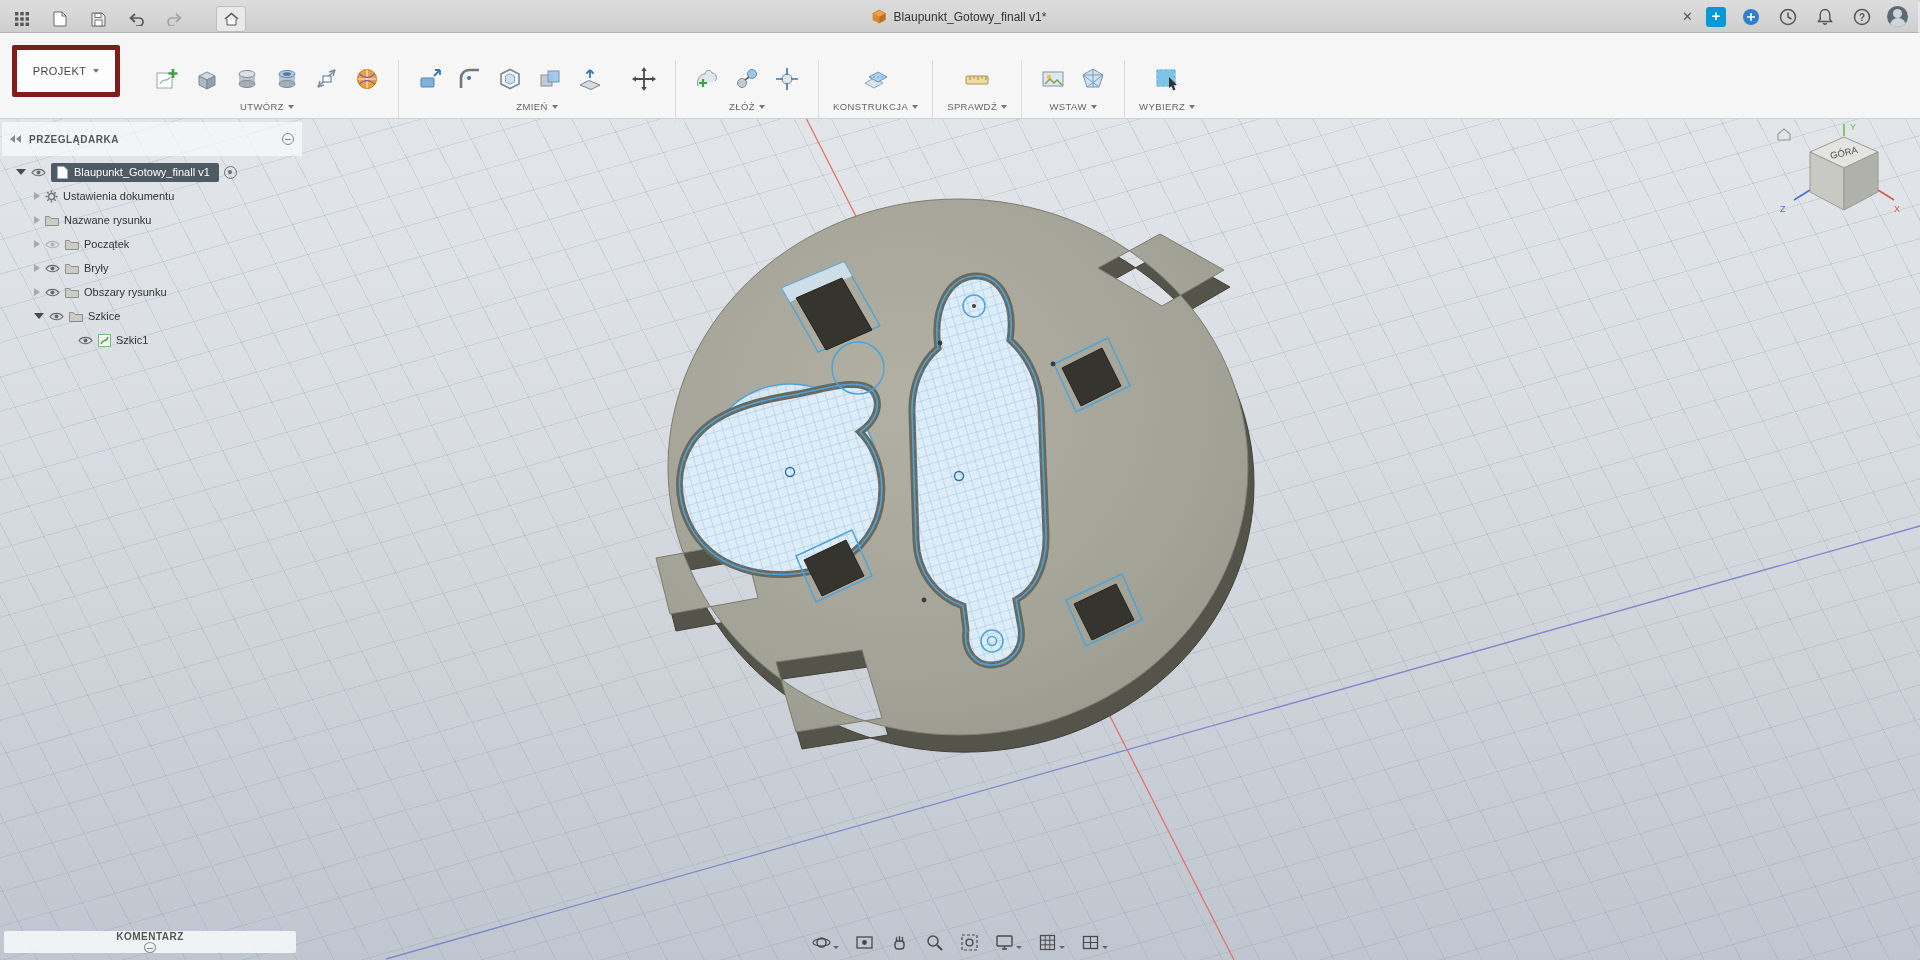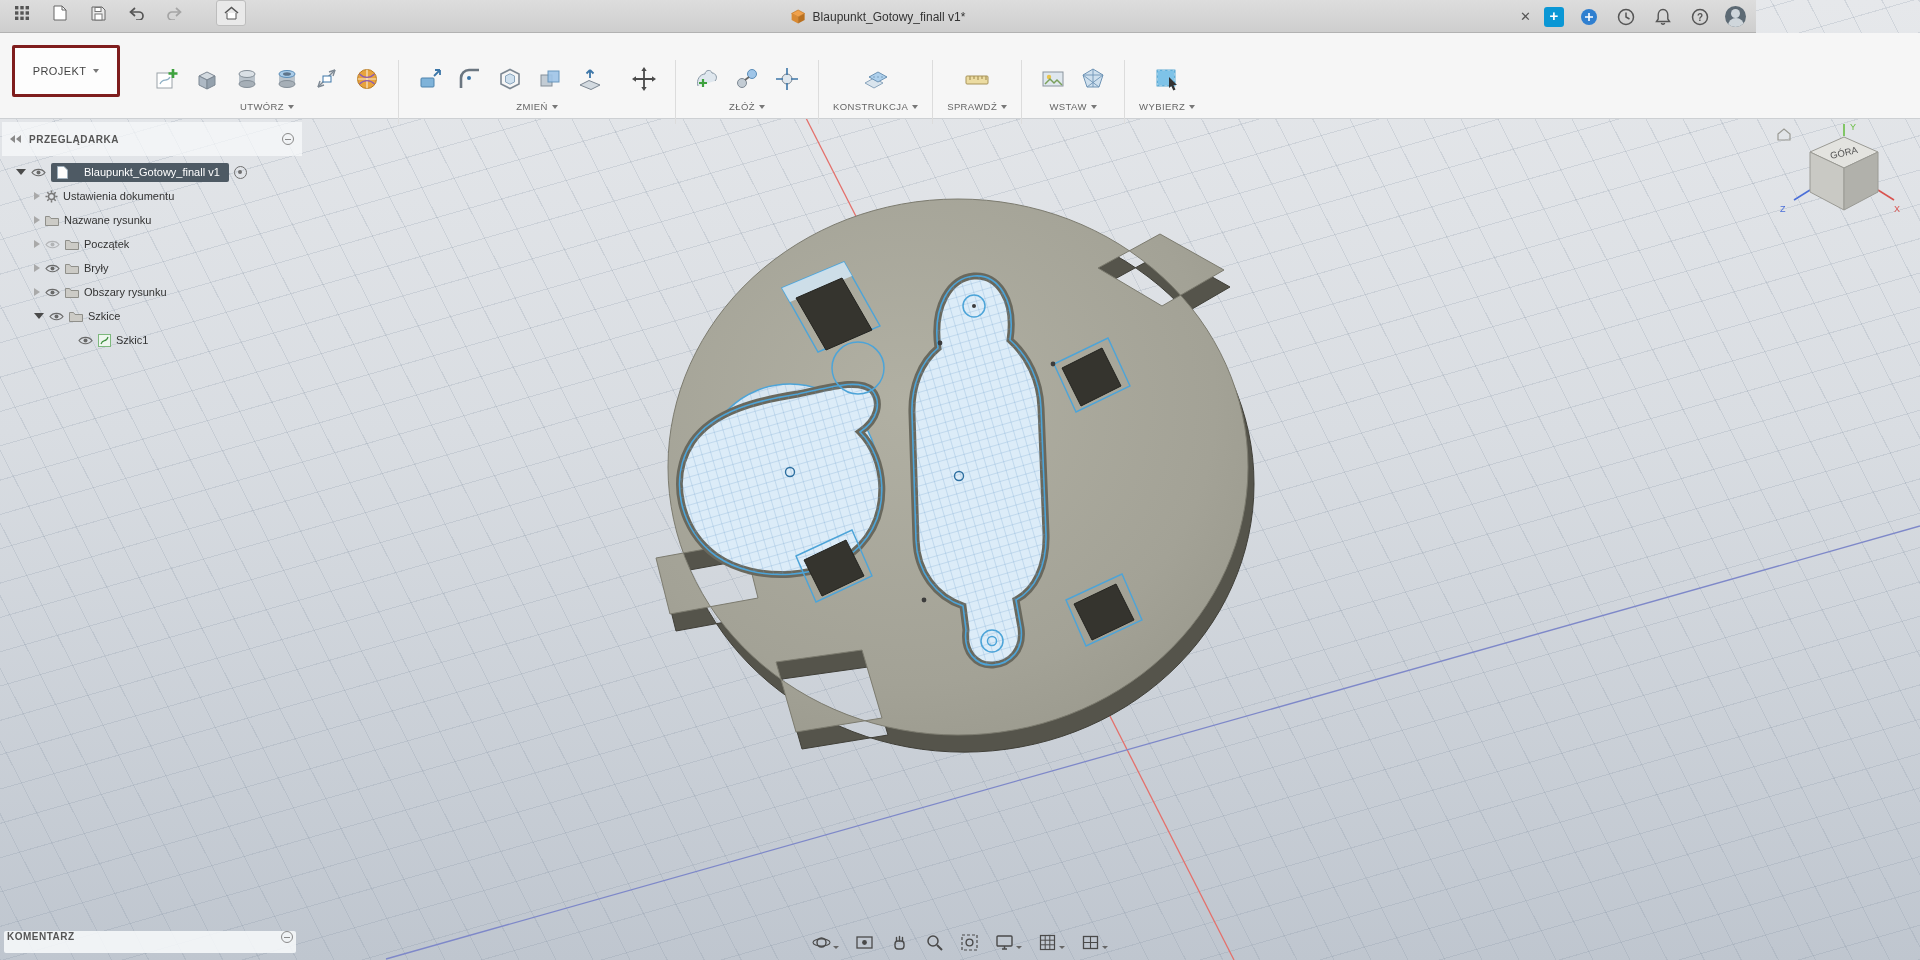--- a/index.html
+++ b/index.html
@@ -10,42 +10,42 @@
   
   .canvas { position:absolute; inset:0; z-index:0;
     background-image:
       repeating-linear-gradient(63deg,  rgba(125,140,158,.20) 0 1px, transparent 1px 33px),
       repeating-linear-gradient(-16deg, rgba(125,140,158,.20) 0 1px, transparent 1px 33px),
       linear-gradient(180deg,#e6e8eb 0%, #d9dde2 45%, #bfc6cf 100%);
   }
   .scene { position:absolute; inset:0; width:100%; height:100%; }
 
   
-  .titlebar { position:absolute; left:0; top:0; width:1756px; height:33px; z-index:30;
+  .titlebar { position:absolute; left:0; top:0; width:1918px; height:33px; z-index:30;
     background:linear-gradient(#dddddd,#cecece); border-bottom:1px solid #b2b2b2;
-    display:flex; align-items:flex-start; }
+    display:flex; align-items:flex-end; }
   .tb-left { display:flex; align-items:center; gap:14px; padding-left:10px; }
   .tb-btn { width:24px; height:24px; display:flex; align-items:center; justify-content:center;
     border-radius:3px; cursor:default; }
   .tb-home { background:#e9e9e9; border:1px solid #bdbdbd; width:30px; height:26px; margin-left:16px; }
   .tb-title { position:absolute; left:50%; top:0; transform:translateX(-50%); height:33px;
     display:flex; align-items:center; gap:7px; font-size:12px; color:#333; }
   .tb-right { position:absolute; right:10px; top:0; height:33px; display:flex; align-items:center; gap:13px; }
   .newtab { width:20px; height:20px; background:#0a97d5; border-radius:3px; color:#fff;
     font-size:15px; line-height:18px; text-align:center; font-weight:bold; }
   .closex { color:#555; font-size:13px; }
   .avatar { width:21px; height:21px; border-radius:50%; background:#5d6a74; overflow:hidden; position:relative; }
   .avatar::before { content:""; position:absolute; left:6px; top:3px; width:9px; height:9px; border-radius:50%; background:#cfd6db; }
   .avatar::after  { content:""; position:absolute; left:2.5px; top:12px; width:16px; height:10px; border-radius:8px 8px 0 0; background:#cfd6db; }
 
   
   .toolbar { position:absolute; left:0; top:33px; width:1920px; height:86px; z-index:29;
     background:#f6f6f6; border-bottom:1px solid #cdd0d3; }
   .project-btn { position:absolute; left:12px; top:12px; width:108px; height:52px;
-    background:#fdfdfd; border:3px solid #7f1d1d; border-radius:2px;
+    background:#fdfdfd; border:5px solid #7f1d1d; border-radius:2px;
     display:flex; align-items:center; justify-content:center; gap:7px;
     font-size:11px; color:#444; letter-spacing:.4px; }
   .tabs { position:absolute; left:145px; top:0; height:26px; display:flex; gap:30px; align-items:flex-end; }
   .tab { font-size:10.5px; color:#5a5a5a; letter-spacing:.3px; padding:5px 2px 6px; border-bottom:3px solid transparent; }
   .tab.active { color:#0696d7; border-bottom-color:#0696d7; font-weight:bold; }
   .ribbon { position:absolute; left:140px; top:25px; display:flex; align-items:flex-start; }
   .grp { display:flex; flex-direction:column; align-items:center; padding:0 10px; }
   .grp-icons { display:flex; align-items:center; gap:6px; height:42px; }
   .icon-btn { width:34px; height:38px; display:flex; align-items:center; justify-content:center; border-radius:3px; }
   .grp-label { display:flex; align-items:center; gap:4px; font-size:9.5px; color:#666; letter-spacing:.4px; margin-top:1px; }
@@ -58,30 +58,30 @@
     background:rgba(248,250,251,.72); font-size:10px; font-weight:bold; color:#555; letter-spacing:.5px; }
   .chev2 { display:flex; gap:1px; }
   .chev2 i { width:0; height:0; border-top:4px solid transparent; border-bottom:4px solid transparent; border-right:5px solid #8a8a8a; }
   .hd-spacer { flex:1; }
   .circle-min { width:12px; height:12px; border:1px solid #8a8a8a; border-radius:50%; position:relative; }
   .circle-min::before { content:""; position:absolute; left:2px; right:2px; top:4.5px; height:1.4px; background:#8a8a8a; }
   .tree { padding-top:4px; }
   .trow { height:24px; display:flex; align-items:center; gap:5px; font-size:11px; color:#333; }
   .t-caret-closed { width:0; height:0; border-top:4.5px solid transparent; border-bottom:4.5px solid transparent; border-left:6px solid #a9a9a9; }
   .t-caret-open { width:0; height:0; border-left:5px solid transparent; border-right:5px solid transparent; border-top:6px solid #4a4a4a; }
-  .rootbadge { display:flex; align-items:center; gap:16px; background:#4e5a64; color:#fff;
+  .rootbadge { display:flex; align-items:center; gap:6px; background:#4e5a64; color:#fff;
     padding:3px 9px 3px 6px; border-radius:2px; font-size:11px; }
   .radio-t { width:13px; height:13px; border:1.4px solid #6f6f6f; border-radius:50%; position:relative; }
   .radio-t::before { content:""; position:absolute; left:3.2px; top:3.2px; width:4px; height:4px; border-radius:50%; background:#6f6f6f; }
   .dim { opacity:.38; }
 
   
   .commentbar { position:absolute; left:4px; bottom:7px; width:292px; height:22px; z-index:20;
-    background:rgba(248,250,251,.85); display:flex; align-items:flex-start; padding:0 3px;
-    font-size:10px; font-weight:bold; letter-spacing:.5px; color:#555; border-radius:2px; }
+    background:rgba(248,250,251,.85); display:flex; align-items:center; padding:0 24px;
+    font-size:10px; font-weight:bold; letter-spacing:.5px; color:#555; border-radius:2px;flex-direction:column; }
 
   
   .navbar { position:absolute; left:50%; transform:translateX(-50%); bottom:5px; z-index:20;
     display:flex; align-items:center; gap:6px; }
   .nav-btn { display:flex; align-items:flex-end; gap:2px; padding:3px 5px; border-radius:3px; }
   .ncaret { width:0; height:0; border-left:3px solid transparent; border-right:3px solid transparent; border-top:3.5px solid #666; margin-bottom:3px; }
 
   
   .viewcube { position:absolute; right:16px; top:118px; width:136px; height:118px; z-index:20; }
 

